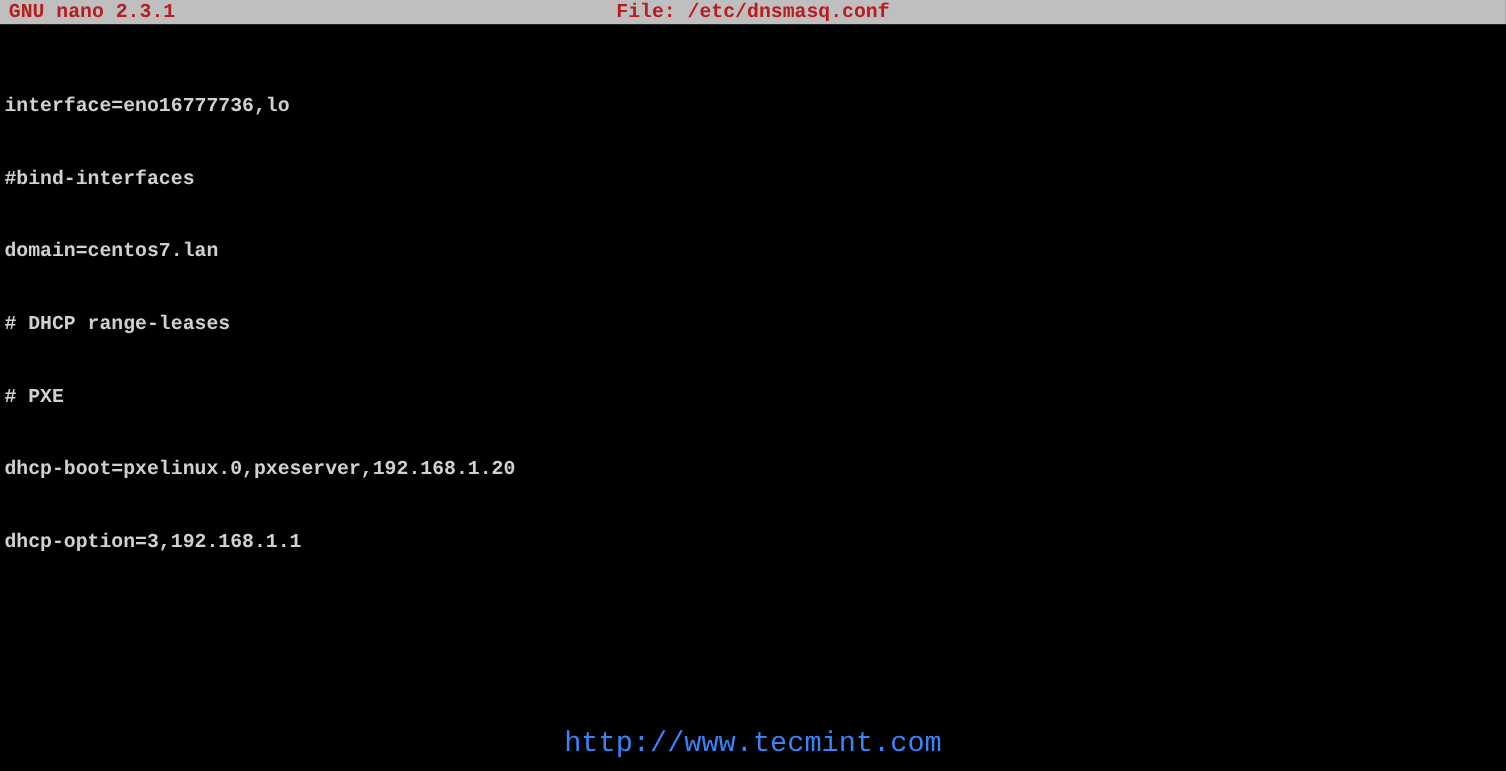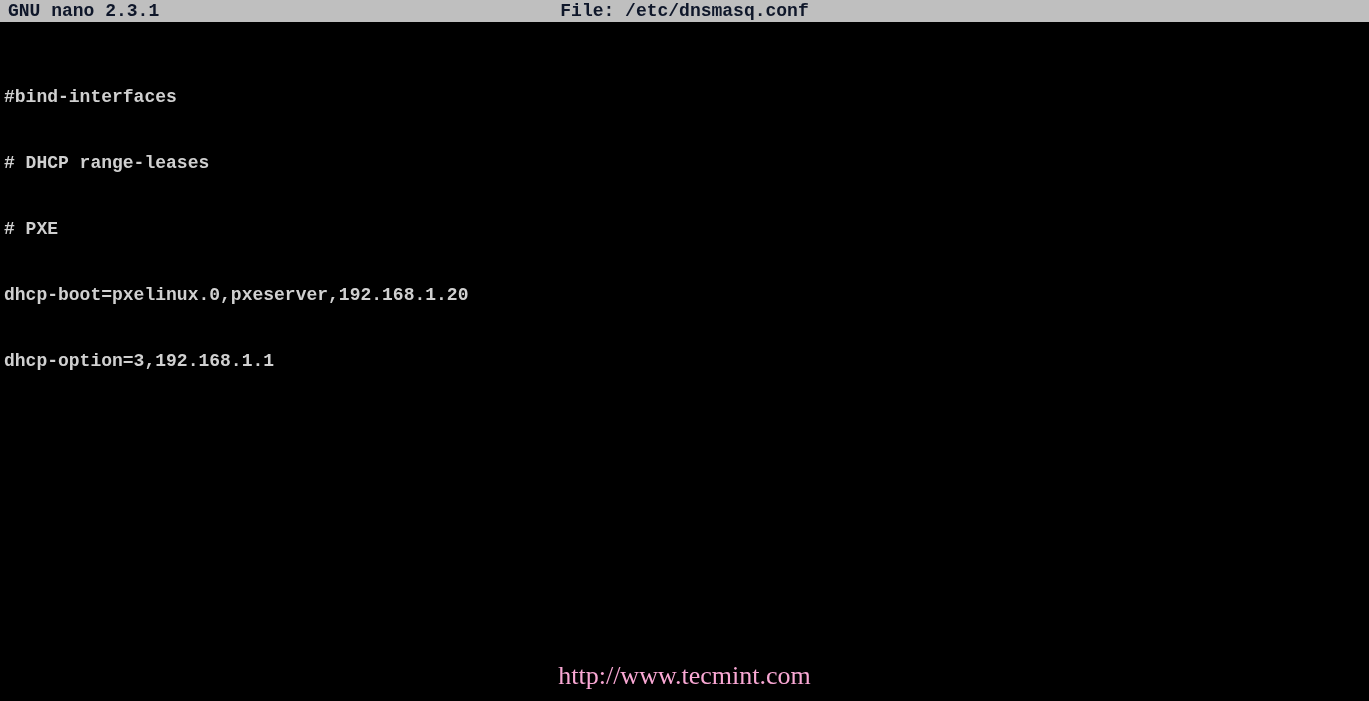--- a/index.html
+++ b/index.html
@@ -12,21 +12,21 @@
       height: 701px;
       background: #000000;
       font-family: 'Courier New', monospace;
       font-size: 18px;
       color: #d0d0d0;
       overflow: hidden;
       position: relative;
     }
     .title-bar {
       background: #bfbfbf;
-      color: #0f172a;
+      color: #b91c1c;
       height: 22px;
       display: flex;
       align-items: center;
       padding: 0 4px;
       font-weight: bold;
       position: relative;
     }
     .title-left {
       position: absolute;
       left: 8px;
@@ -44,36 +44,38 @@
       font-weight: bold;
     }
     .editor-line {
       min-height: 22px;
     }
     .watermark {
       position: absolute;
       bottom: 10px;
       left: 50%;
       transform: translateX(-50%);
-      color: #f9a8d4;
-      font-family: Liberation Serif, serif;
+      color: #3b82f6;
+      font-family: Liberation Mono, monospace;
       font-size: 26px;
       font-weight: normal;
     }
   </style>
 </head>
 <body>
 
 <div class="title-bar">
   <span class="title-left">  GNU nano  2.3.1</span>
   <span class="title-center">File: /etc/dnsmasq.conf</span>
 </div>
 
 <div class="editor-area">
+  <div class="editor-line">interface=eno16777736,lo</div>
   <div class="editor-line">#bind-interfaces</div>
+  <div class="editor-line">domain=centos7.lan</div>
   <div class="editor-line"># DHCP range-leases</div>
   <div class="editor-line"># PXE</div>
   <div class="editor-line">dhcp-boot=pxelinux.0,pxeserver,192.168.1.20</div>
   <div class="editor-line">dhcp-option=3,192.168.1.1</div>
   
   
   
   
   
   

